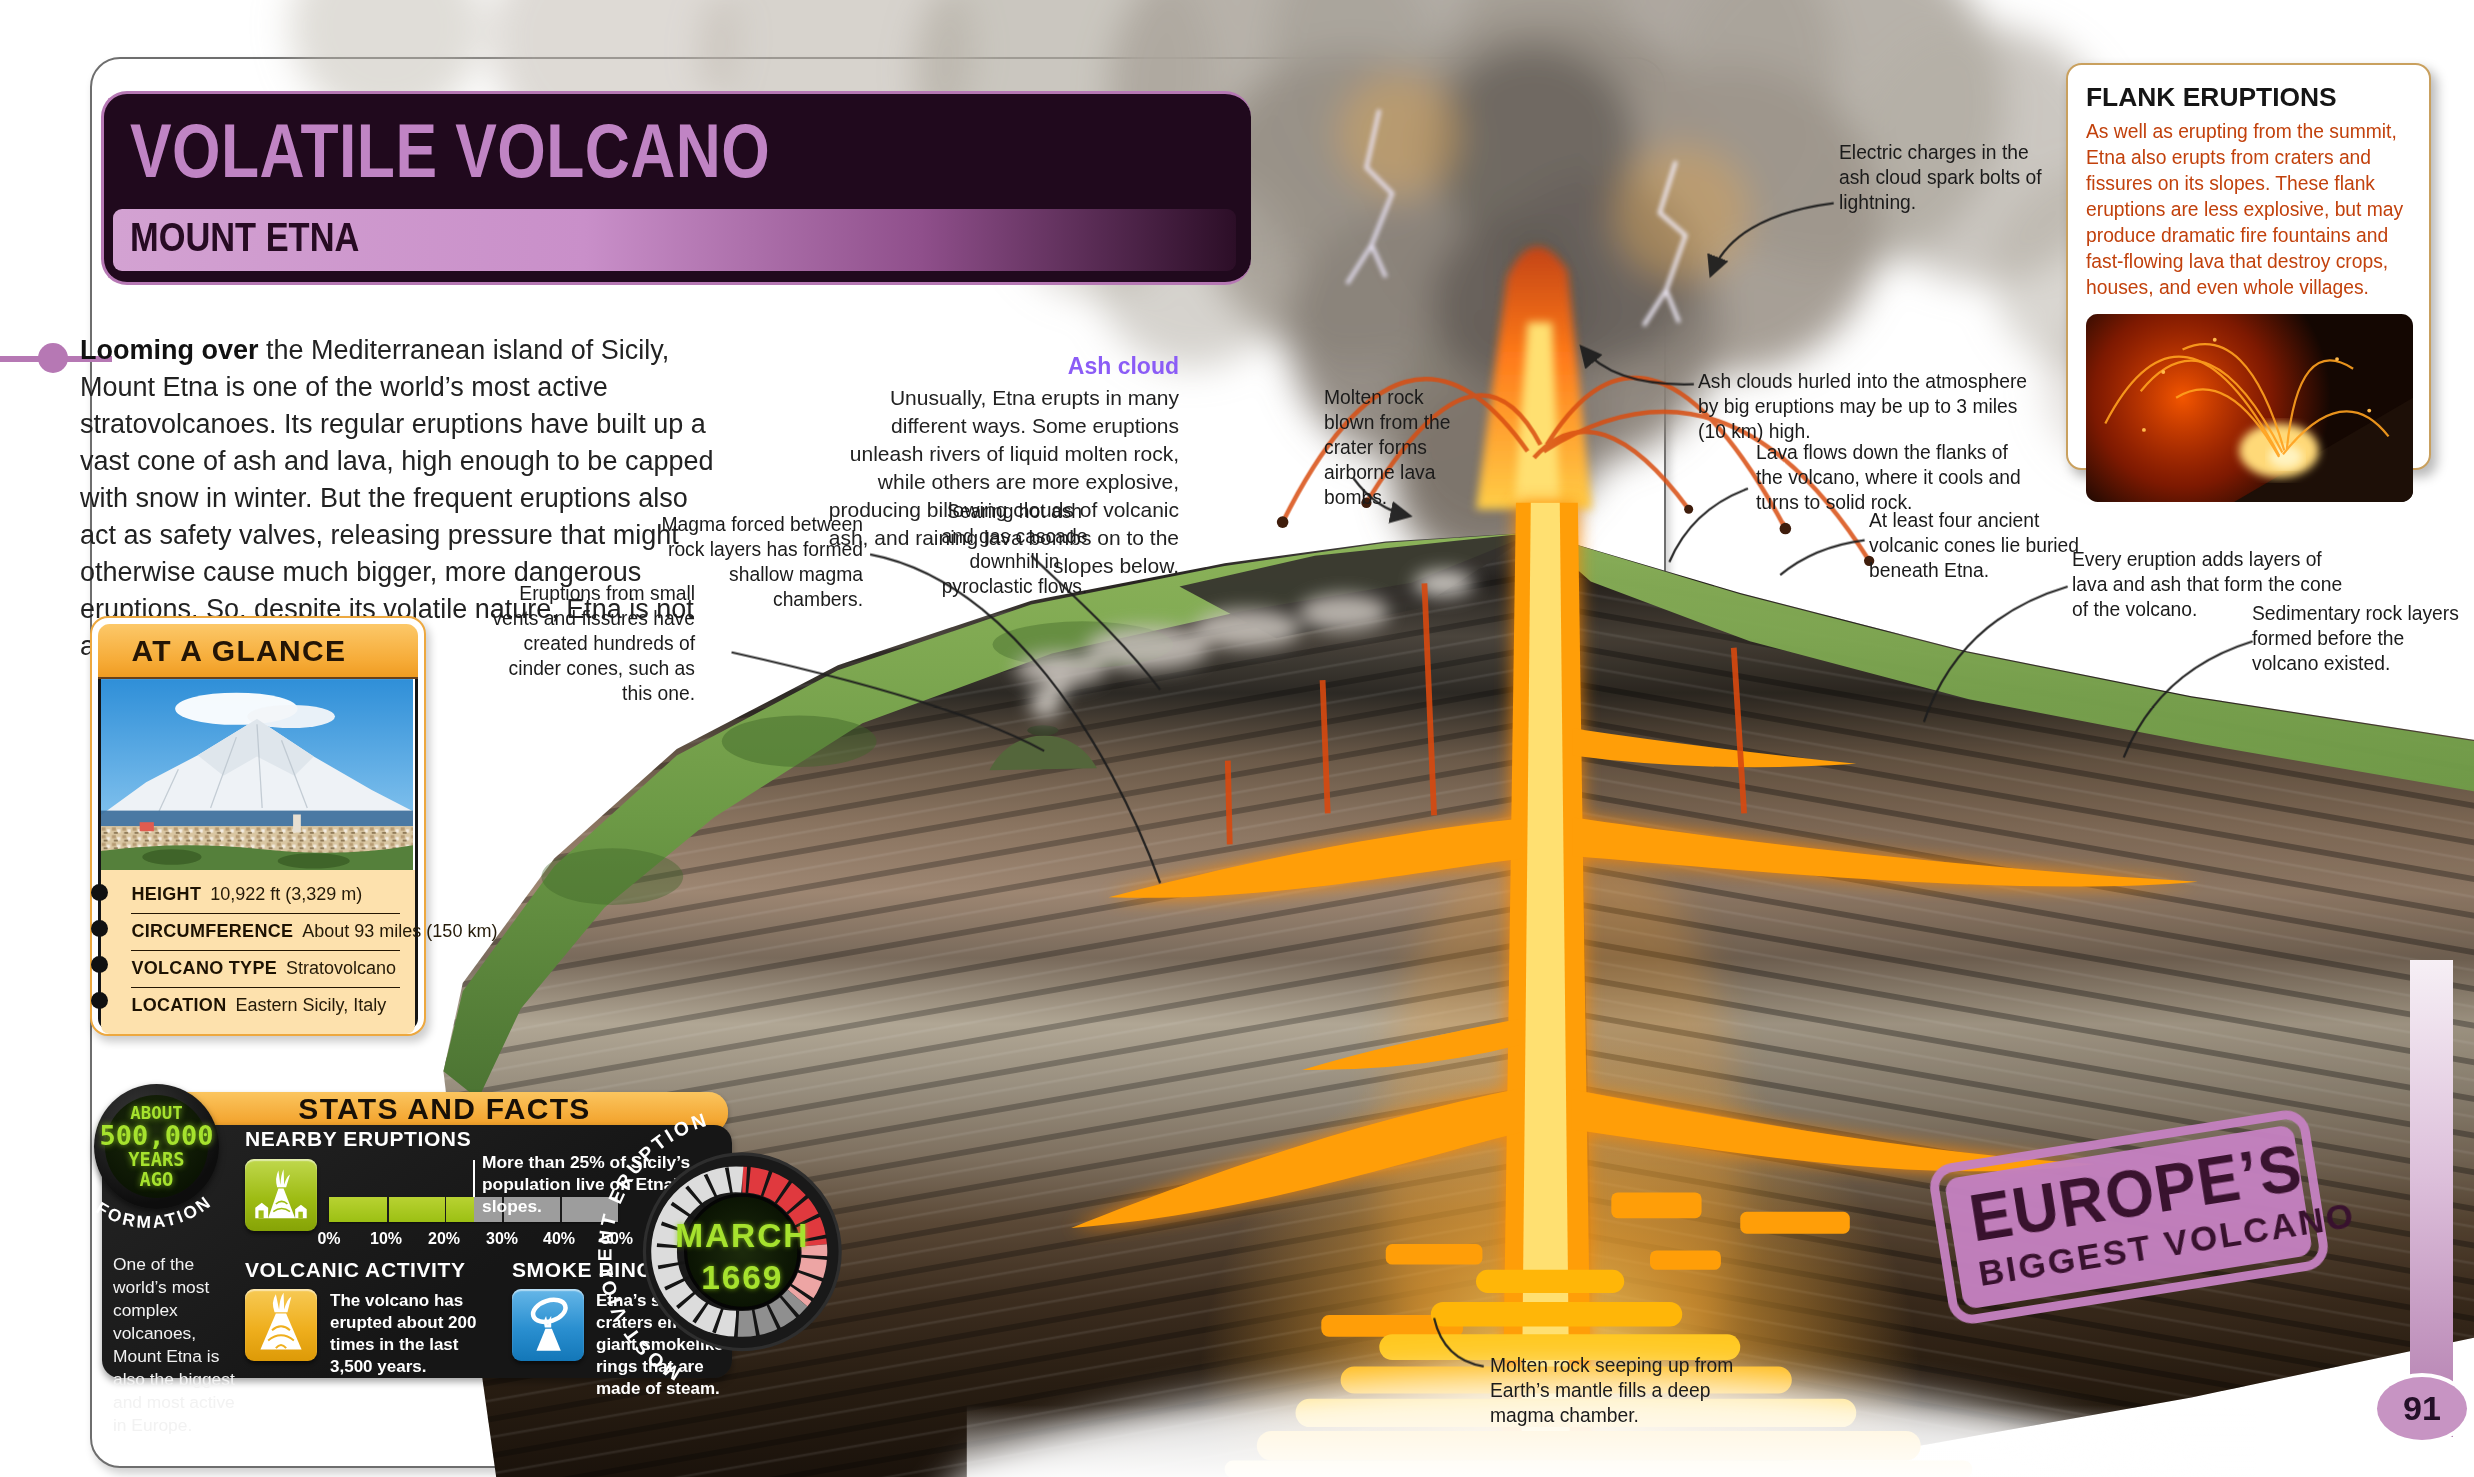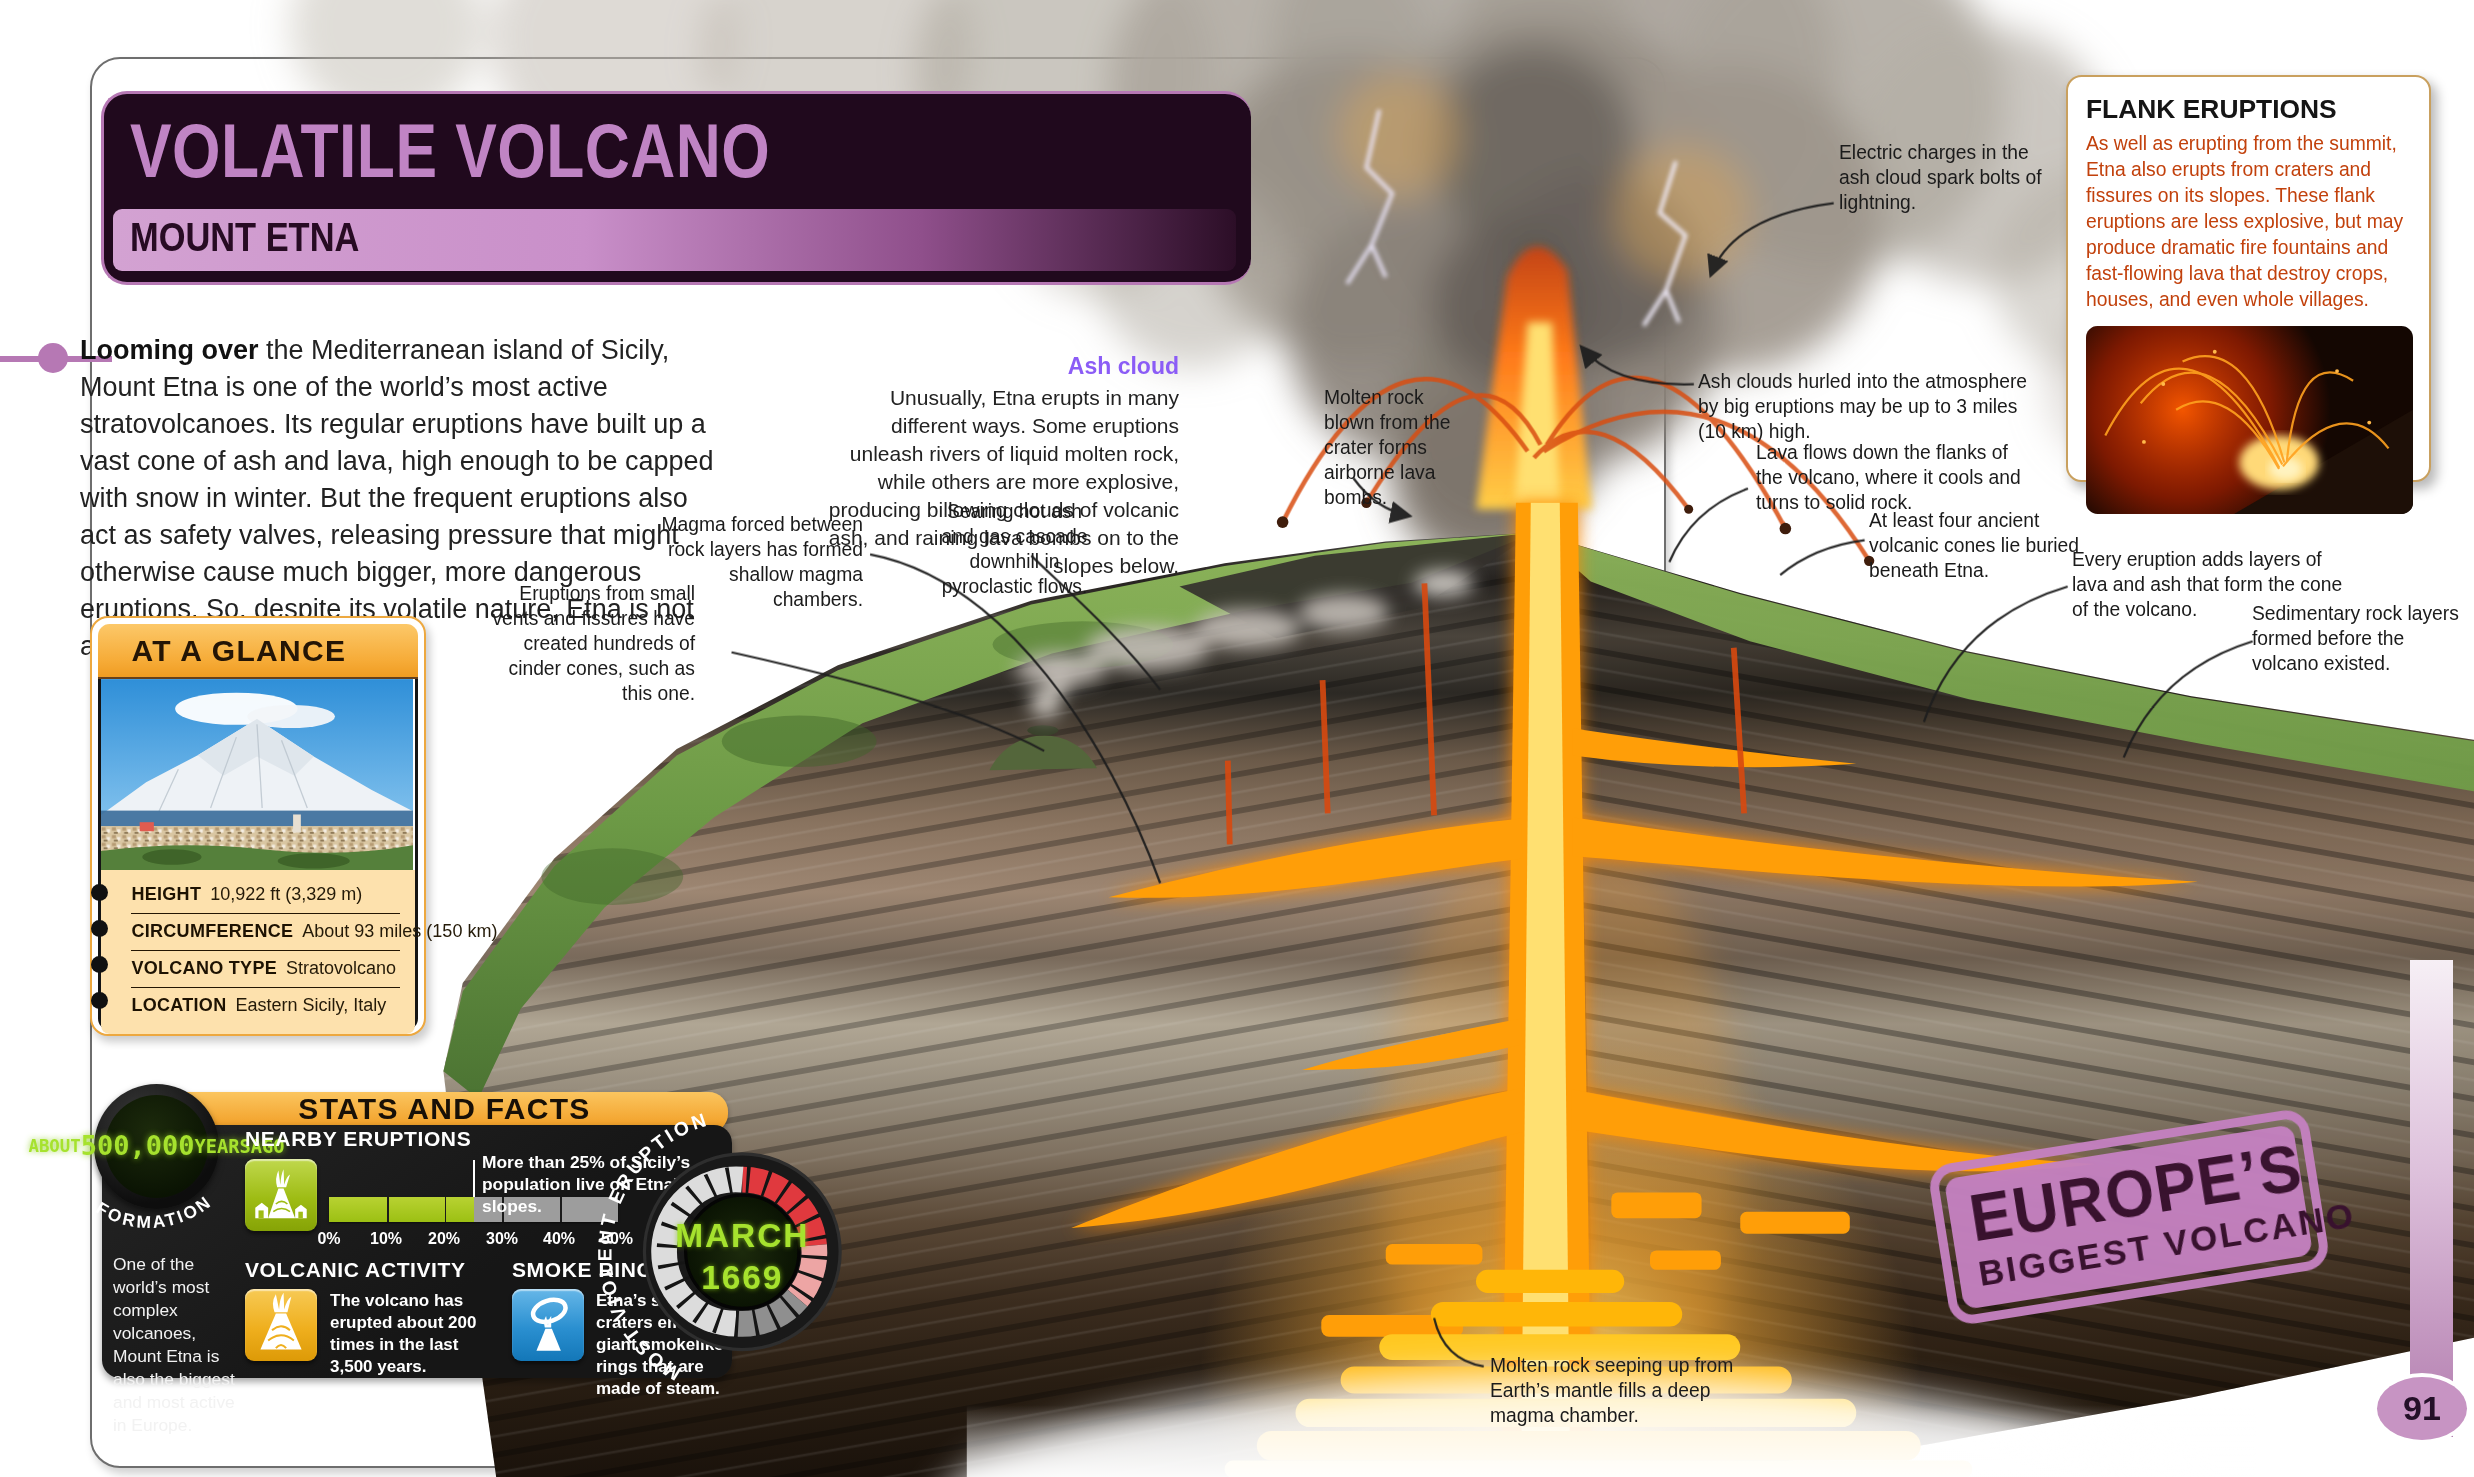--- a/index.html
+++ b/index.html
@@ -24,21 +24,21 @@
   .intro{left:80px;top:332px;width:644px;font-size:27px;line-height:37px;color:#222}
   .intro b{color:#111}
   
   .ashcloud{left:818px;top:353px;width:361px;text-align:right}
   .ashcloud h3{margin:0 0 3.9px 0;font-size:23px;color:#8b5cf6}
   .ashcloud p{margin:0;font-size:21px;line-height:28px;color:#222}
   
   .callout{font-size:19.3px;line-height:25px;color:#1b1b1b}
   .r{text-align:right}.c{text-align:center}
   
-  .flank-card{left:2066px;top:75px;width:365px;height:407px;background:#fff;border:2.6px solid #c9a05e;
+  .flank-card{left:2066px;top:63px;width:365px;height:407px;background:#fff;border:2.6px solid #c9a05e;
               border-radius:15.5px;box-shadow:5.2px 6.4px 11.6px rgba(0,0,0,.28);padding:17px 18px;box-sizing:border-box}
   .flank-card h2{margin:0 0 6.4px;font-size:26.4px;font-weight:800;color:#151515}
   .flank-card p{margin:0;font-size:19.3px;line-height:26px;color:#c2410c}
   .flank-photo{margin-top:13px;width:327px;height:188px;border-radius:11.6px;overflow:hidden}
   
   .glance{left:90px;top:616px;width:336px;height:420px;background:#fff;border:2.6px solid #eda83f;
           border-radius:18px;box-shadow:3.9px 5.2px 9px rgba(0,0,0,.2);padding:6.4px;box-sizing:border-box}
   .glance-header{height:53px;border-radius:11.6px 11.6px 0 0;
           background:linear-gradient(180deg,#fcc869 0%,#f6ab37 70%,#ef9c22 100%);
           display:flex;align-items:center;border-bottom:2.6px solid #67401a}
@@ -68,21 +68,21 @@
   .tile-amber{background:linear-gradient(180deg,#f7ca55 0%,#efaf1e 55%,#dd9a07 100%)}
   .tile-blue{background:linear-gradient(180deg,#66b7e8 0%,#2a8fd0 55%,#1377b8 100%)}
   .pop-bar{left:329px;top:1197px;width:289px;height:24.5px;background:#9d9d9d;box-shadow:0 1.3px 1.9px rgba(0,0,0,.5)}
   .pop-fill{position:absolute;left:0;top:0;height:100%;background:linear-gradient(180deg,#b8d232,#9cc013)}
   .pop-div{position:absolute;top:0;width:1.9px;height:100%;background:#1b1b1b}
   .pop-tick{position:absolute;top:1230px;font-size:16px;font-weight:700;color:#fff;transform:translateX(-50%)}
   .formation-circle{left:94px;top:1084px;width:125px;height:125px;border-radius:50%;
         background:radial-gradient(circle at 38% 30%,#3a3a3a,#0d0d0d 70%);
         box-shadow:0 3.2px 6.4px rgba(0,0,0,.5);display:flex;align-items:center;justify-content:center}
   .formation-lcd{width:103px;height:103px;border-radius:50%;background:radial-gradient(circle at 45% 35%,#1c2a0c,#0a1303 75%);
-        display:flex;flex-direction:row;align-items:center;justify-content:center;line-height:1.04}
+        display:flex;flex-direction:column;align-items:center;justify-content:center;line-height:1.04}
   
   .stamp{left:1937px;top:1136px;width:353px;transform:rotate(-9deg);transform-origin:center;
          border:9px solid #c480c0;border-radius:24.5px;padding:6.4px;opacity:.96}
   .stamp-inner{background:#c480c0;border-radius:14px;padding:9px 19.3px 13px;text-align:left}
   .stamp-l1{font-size:67px;font-weight:800;color:#38102e;letter-spacing:1.3px;transform:scaleX(.94);transform-origin:left;white-space:nowrap;line-height:1}
   .stamp-l2{font-size:35px;font-weight:800;color:#38102e;letter-spacing:2.6px;white-space:nowrap;margin-top:2.6px}
   
   .section-bar{left:2410px;top:960px;width:43px;height:477px;
         background:linear-gradient(180deg,#f6eff5 0%,#ddc0db 45%,#b27cae 100%)}
   .page-num{left:2377px;top:1377px;width:90px;height:63px;border-radius:50%;background:#c794c3;

